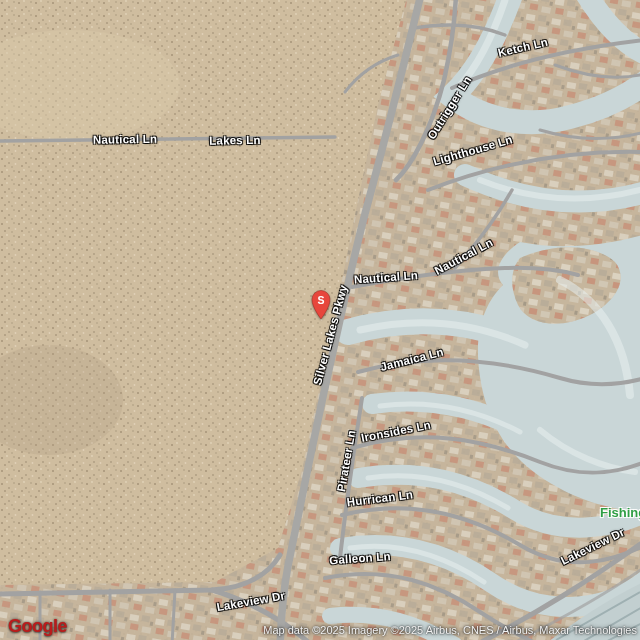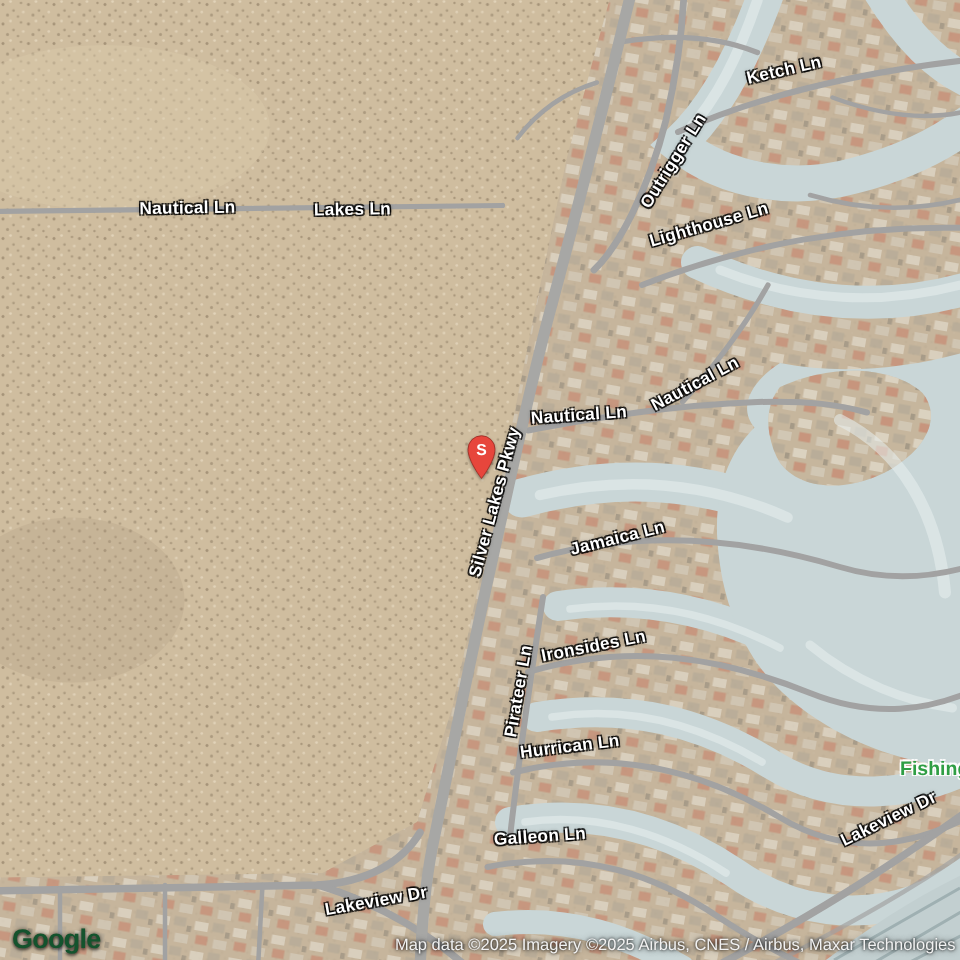--- a/index.html
+++ b/index.html
@@ -13,21 +13,21 @@
                       -1px 1px 0 rgba(0,0,0,.78),1px 1px 0 rgba(0,0,0,.78),
                       0 0 3px rgba(0,0,0,.55);}
   .plabel{position:absolute;white-space:nowrap;color:#2f9e44;
           font:700 13px/1 "Liberation Sans",sans-serif;
           transform:translate(0,-50%);
           text-shadow:-1px -1px 0 rgba(255,255,255,.9),1px -1px 0 rgba(255,255,255,.9),
                       -1px 1px 0 rgba(255,255,255,.9),1px 1px 0 rgba(255,255,255,.9);}
   #marker{position:absolute;left:321px;top:320px;width:24px;height:32px;
           transform:translate(-50%,-100%);cursor:pointer;}
   #marker svg{display:block;filter:drop-shadow(0 1px 1px rgba(0,0,0,.4));}
-  #google-logo{position:absolute;left:8px;bottom:5px;color:#14532d;
+  #google-logo{position:absolute;left:8px;bottom:5px;color:#b91c1c;
           font:700 18px/1 "Liberation Sans",sans-serif;letter-spacing:-.5px;
           text-shadow:0 0 3px rgba(0,0,0,.6),0 1px 2px rgba(0,0,0,.5);cursor:pointer;}
   #attribution{position:absolute;right:3px;bottom:4px;color:#f2f2f2;
           font:400 11px/1 "Liberation Sans",sans-serif;
           text-shadow:0 0 2px rgba(0,0,0,.9),0 0 4px rgba(0,0,0,.7);cursor:pointer;}
 </style>
 </head>
 <body>
 
 <div id="stage">

